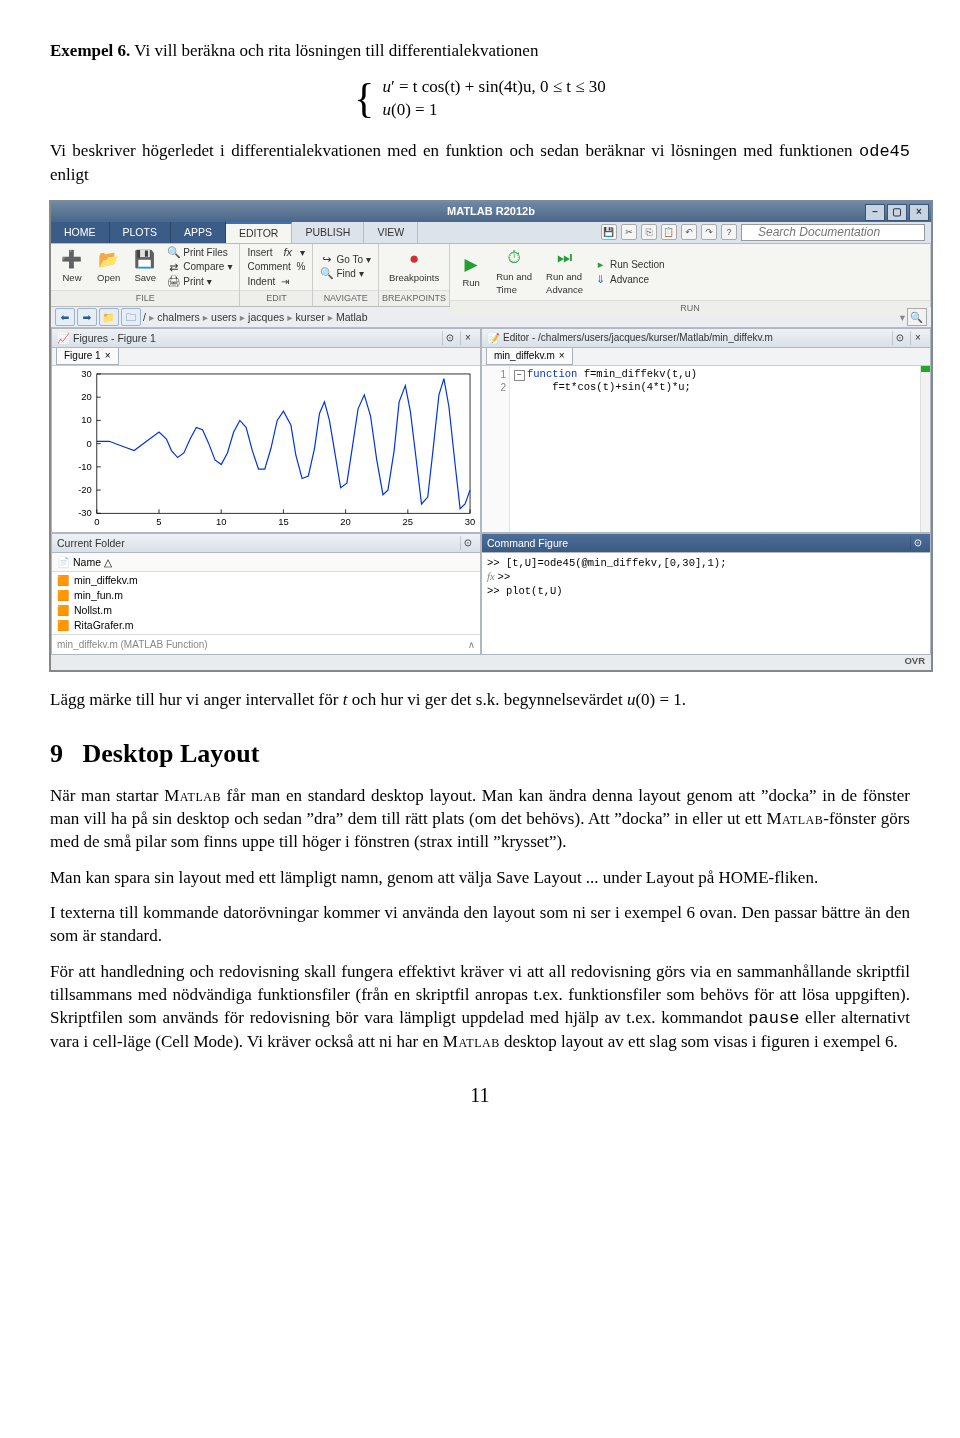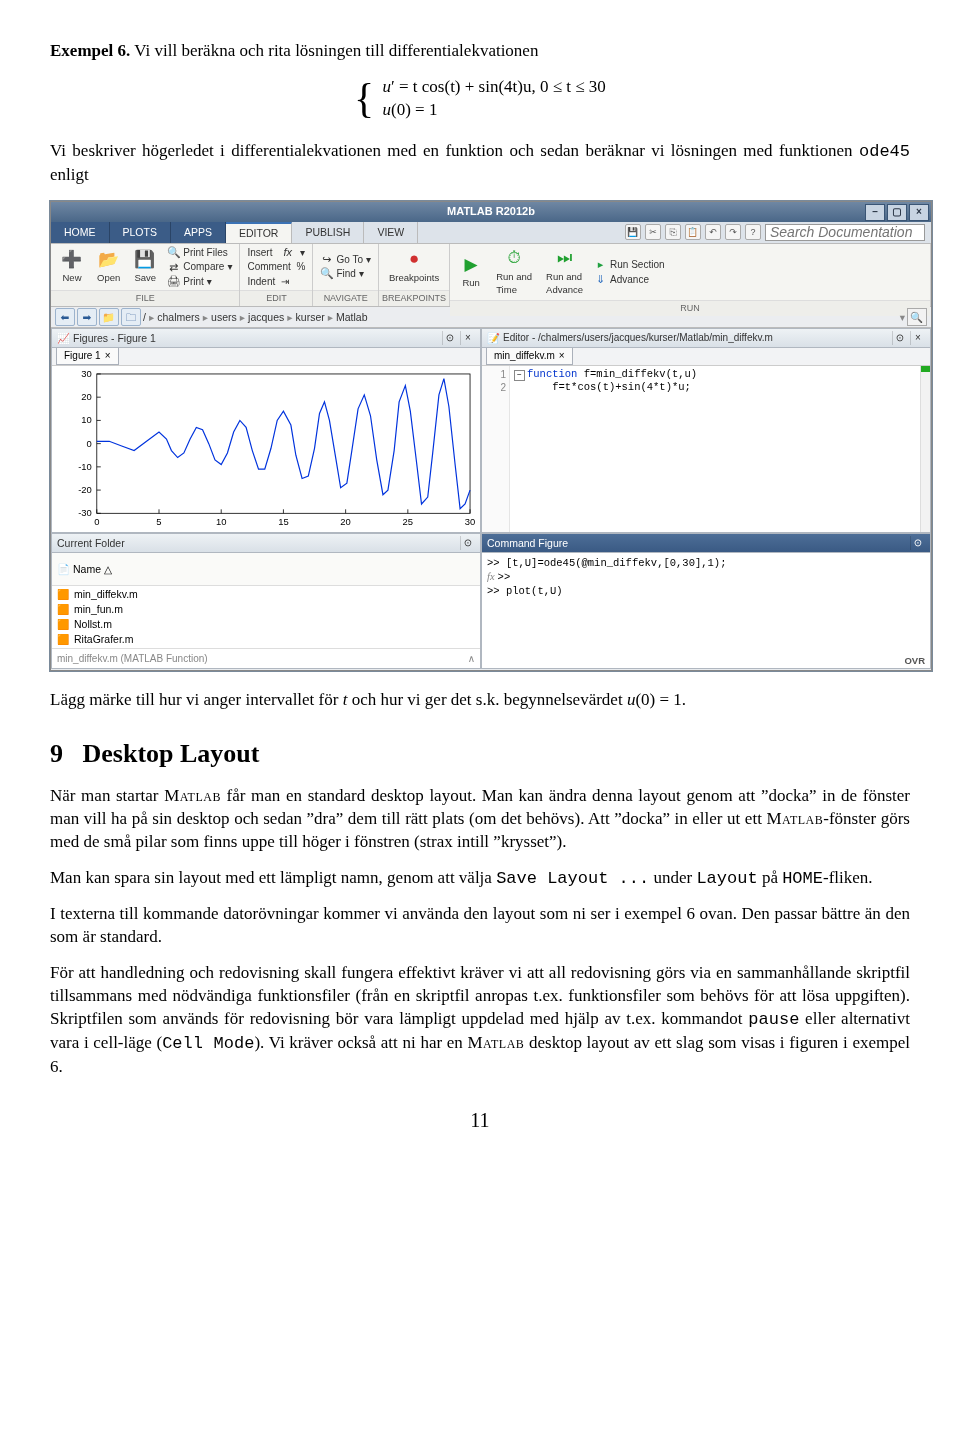--- a/index.html
+++ b/index.html
@@ -11,21 +11,21 @@
     width: 960px;
     box-sizing: border-box;
     color: #000;
   }
   .bold { font-weight: bold; }
   .math { font-family: "Times New Roman", serif; font-style: italic; }
   .eq-block { text-align: center; margin: 12px 0 18px; font-size: 17px; }
   .eq-brace { display: inline-block; vertical-align: middle; font-size: 42px; line-height: 0.9; margin-right: 4px; font-family:serif;}
   .eq-cases { display: inline-block; vertical-align: middle; text-align: left; }
   .smallcaps { font-variant: small-caps; letter-spacing: 0.03em; }
-  .sans { font-family: Liberation Mono, monospace; }
+  .sans { font-family: Liberation Serif, serif; }
   .tt { font-family: "Courier New", monospace; }
   h2.section { font-size: 26px; font-weight: bold; margin: 24px 0 14px; }
   p { margin: 0 0 13px; text-align: justify; }
   .page-num { text-align: center; margin-top: 28px; font-size: 20px; }
 
   
   .matlab-window {
     width: 880px;
     margin: 14px auto 18px;
     font-family: "Segoe UI", Arial, sans-serif;
@@ -68,21 +68,21 @@
     font-size: 10.5px;
     color: #fff;
     background: #3b5c87;
     border-right: 1px solid #2a4466;
     display:flex;align-items:center;
   }
   .ribbon-tab.light { background:#dde3ea; color:#333; border-right:1px solid #bbb;}
   .ribbon-tab.active { background:#f5f5f2; color:#333; border-top:2px solid #3b72b5; border-right:1px solid #bbb;}
   .ribbon-spacer { flex:1;background:#dde3ea; display:flex;align-items:center;justify-content:flex-end;padding-right:6px;gap:4px;color:#555;}
   .qa-icon{width:14px;height:14px;border:1px solid #aaa;background:#f5f5f5;display:inline-flex;align-items:center;justify-content:center;font-size:9px;border-radius:2px;}
-  .search-doc{width:150px;height:15px;font-size:14px;padding:0 4px;border:1px solid #999;background:#fff;color:#888;font-style:italic;}
+  .search-doc{width:150px;height:15px;font-size:12px;padding:0 16px;border:1px solid #999;background:#fff;color:#888;font-style:italic;}
   .toolstrip {
     display:flex;
     background:#f5f5f2;
     border-bottom:1px solid #bbb;
     height:62px;
   }
   .ts-group{border-right:1px solid #ccc;display:flex;flex-direction:column;}
   .ts-group-body{flex:1;display:flex;align-items:center;padding:2px 5px;gap:4px;}
   .ts-group-label{font-size:9px;text-align:center;color:#666;padding:1px 0 2px;background:#eeeeea;border-top:1px solid #ddd;}
   .big-btn{display:flex;flex-direction:column;align-items:center;gap:1px;font-size:9.5px;color:#333;padding:2px 5px;}
@@ -114,21 +114,21 @@
 
   .editor-body{display:flex;}
   .gutter{width:24px;background:#fafafa;border-right:1px solid #e5e5e5;font-size:10px;color:#888;text-align:right;padding:2px 3px 0 0;line-height:13px;}
   .code-area{flex:1;font-family:"Courier New",monospace;font-size:10.5px;padding:2px 4px;line-height:13px;color:#000;position:relative;}
   .code-kw{color:#0033cc;}
   .code-fn{color:#000;}
   .fold-sq{display:inline-block;width:9px;height:9px;border:1px solid #888;font-size:8px;line-height:8px;text-align:center;margin-right:2px;background:#fff;}
   .msg-bar{width:9px;background:#f2f2f2;border-left:1px solid #ddd;position:relative;}
   .msg-mk{position:absolute;right:0;width:9px;height:6px;background:#22aa22;}
 
-  .cf-hdr{background:#fafaf8;border-bottom:1px solid #ddd;font-size:10.5px;padding:9px 5px;color:#000;}
+  .cf-hdr{background:#fafaf8;border-bottom:1px solid #ddd;font-size:10.5px;padding:2px 5px;color:#000;}
   .cf-list{font-size:10.5px;padding:1px 0;}
   .cf-row{display:flex;align-items:center;gap:4px;padding:0 5px;height:15px;}
   .fi{width:13px;height:12px;display:flex;align-items:center;justify-content:center;font-size:10px;}
   .cf-status{font-size:10px;color:#888;padding:3px 5px;border-top:1px solid #ddd;}
 
   .cmd-body{font-family:"Courier New",monospace;font-size:10.5px;padding:3px 5px;line-height:14px;color:#000;}
   .cmd-prompt{color:#000;}
   .fx{display:inline-block;font-style:italic;color:#888;font-family:serif;margin-right:3px;}
 
   .status-bar{height:16px;background:#e9ecef;border-top:1px solid #bbb;display:flex;justify-content:flex-end;align-items:center;padding:0 6px;font-size:9.5px;color:#555;gap:8px;font-weight:bold;}

